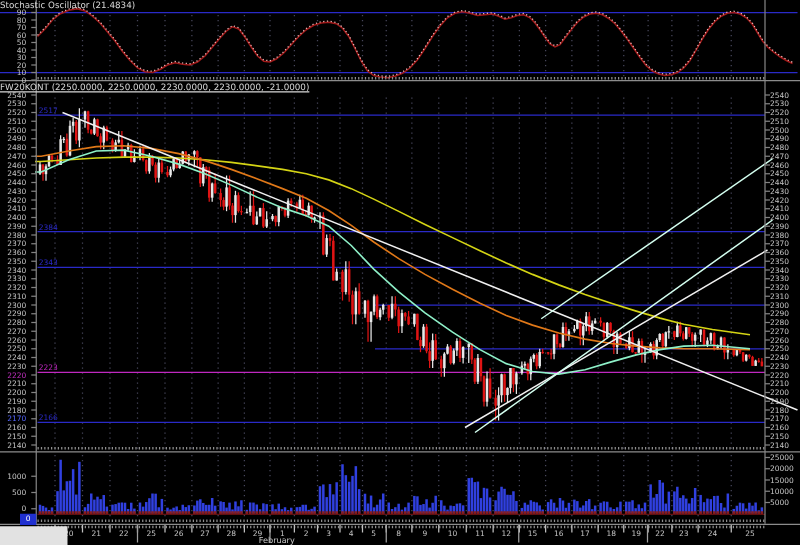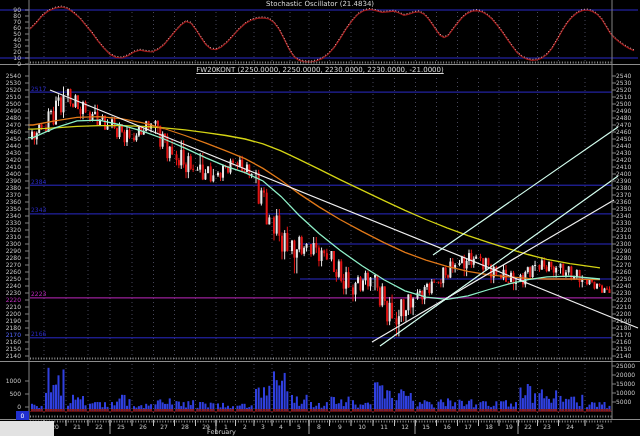--- a/index.html
+++ b/index.html
@@ -1,18 +1,18 @@
 <!DOCTYPE html>
 <html><head>
 <meta charset="utf-8">
 <style>
   html,body{margin:0;padding:0;background:#000;}
   #app{position:relative;width:640px;height:436px;background:#000;overflow:hidden;
        font-family:"DejaVu Sans",sans-serif;}
-  .titlebar{position:absolute;left:0;width:640px;text-align:center;
+  .titlebar{position:absolute;left:0;width:640px;
             font-size:7px;line-height:9px;color:#d8d8d8;letter-spacing:0px;pointer-events:none;}
   .titlebar.osc{top:0px;}
   .titlebar.main{top:66px;text-decoration:underline;}
   .month{position:absolute;left:207px;top:428px;font-size:6.5px;color:#c8c8c8;}
   .corner{position:absolute;left:0px;top:421px;width:54px;height:15px;background:#e2e2e2;}
   .badge{position:absolute;left:16px;top:411px;width:13px;height:9px;background:#2030d0;
          color:#fff;font-size:6px;line-height:9px;text-align:center;}
   svg{position:absolute;left:0;top:0;}
 </style>
 </head>

